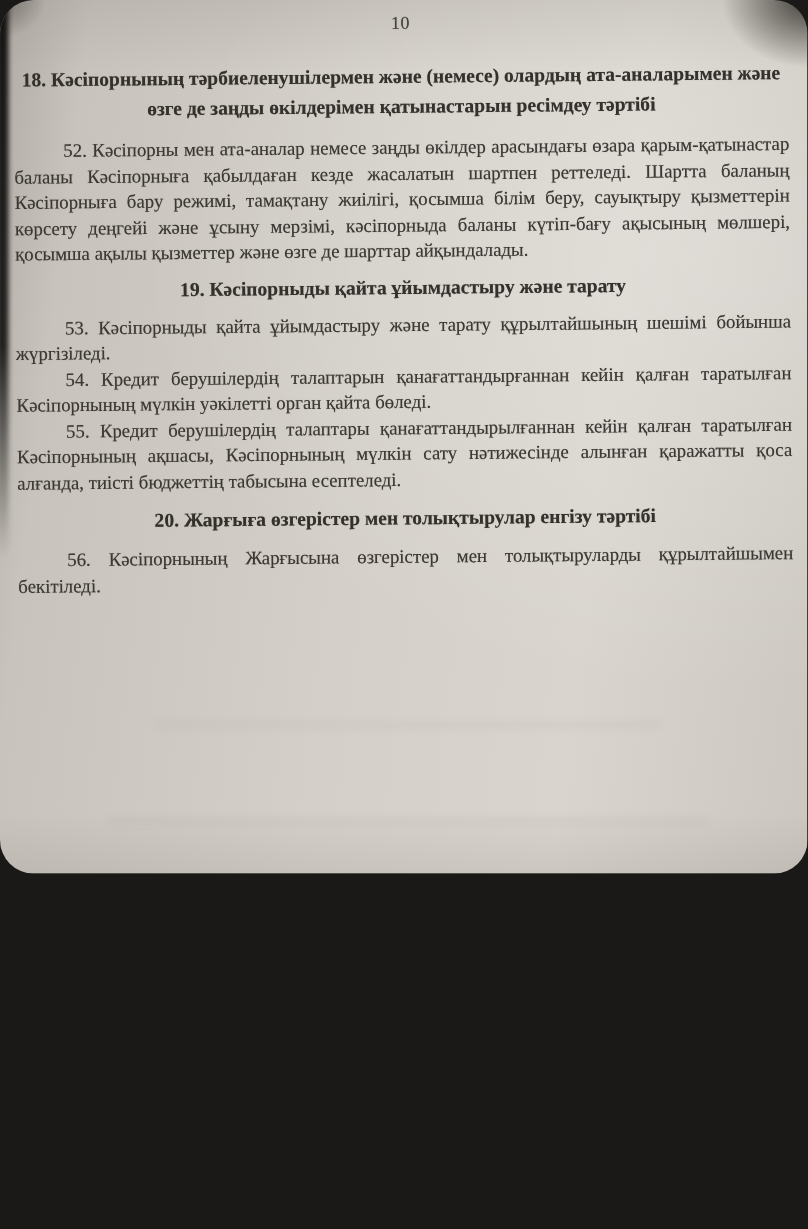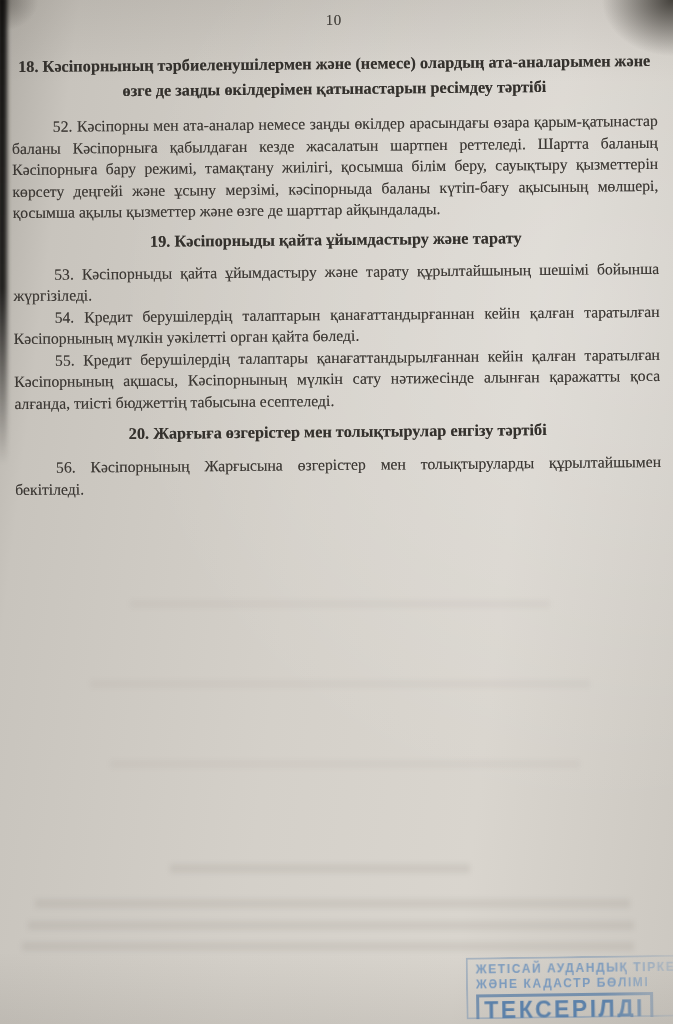--- a/index.html
+++ b/index.html
@@ -9,29 +9,30 @@
   body {
     width: 673px;
     height: 1024px;
     overflow: hidden;
     background: #1a1917;
     font-family: "Liberation Serif", serif;
   }
   .photo {
     position: relative;
     width: 673px;
-    height: 1024px;
+    height: 728px;
     overflow: hidden;
     background:
       radial-gradient(95px 75px at 100% 0%, rgba(50,47,42,0.88), rgba(50,47,42,0.35) 45%, rgba(50,47,42,0) 75%),
       radial-gradient(55px 45px at 0% 0%, rgba(50,47,42,0.45), rgba(50,47,42,0) 70%),
       radial-gradient(ellipse 130% 90% at 88% 30%, rgba(255,255,255,0.22), rgba(255,255,255,0) 55%),
       linear-gradient(to bottom, rgba(118,112,104,0.16) 0%, rgba(118,112,104,0) 8%),
       linear-gradient(to bottom, rgba(118,112,104,0) 93%, rgba(118,112,104,0.14) 100%),
       linear-gradient(97deg, #b0aca5 0%, #c8c4bd 10%, #d4d0c9 45%, #d9d5ce 72%, #ccc8c1 100%);
+    border-radius: 28px;
   }
   .edge-left {
     position: absolute;
     left: -3px; top: -4px;
     width: 10px; height: 650px;
     background: linear-gradient(to bottom, rgba(13,12,11,0.95) 0%, rgba(13,12,11,0.88) 45%, rgba(13,12,11,0) 72%);
     filter: blur(2px);
   }
   .content {
     position: absolute;

